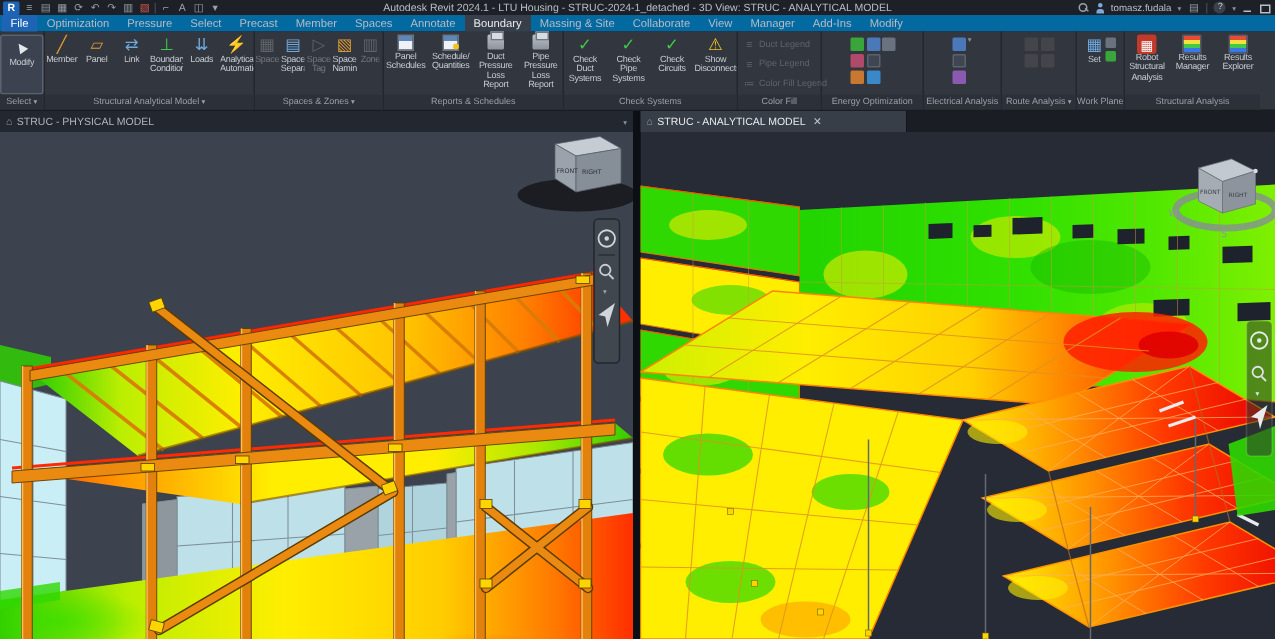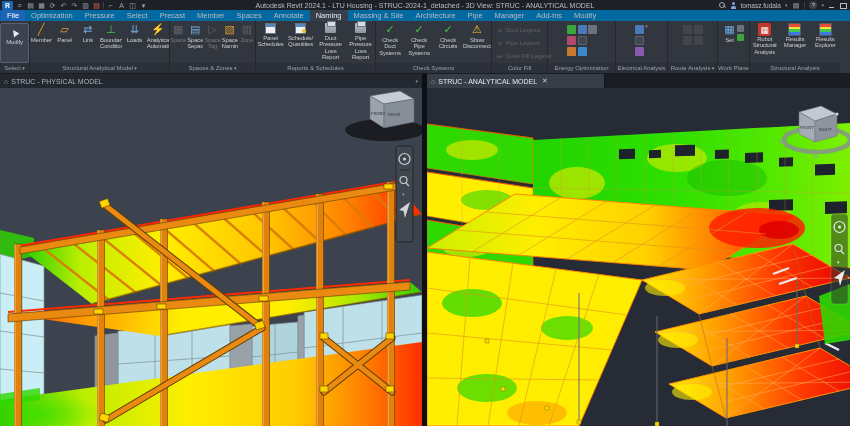--- a/index.html
+++ b/index.html
@@ -120,24 +120,24 @@
 
 <div class="tabsrow">
   <span class="rtab file">File</span>
   <span class="rtab">Optimization</span>
   <span class="rtab">Pressure</span>
   <span class="rtab">Select</span>
   <span class="rtab">Precast</span>
   <span class="rtab">Member</span>
   <span class="rtab">Spaces</span>
   <span class="rtab">Annotate</span>
-  <span class="rtab active">Naming</span>
+  <span class="rtab active">Boundary</span>
   <span class="rtab">Massing &amp; Site</span>
-  <span class="rtab">Architecture</span>
-  <span class="rtab">Pipe</span>
+  <span class="rtab">Collaborate</span>
+  <span class="rtab">View</span>
   <span class="rtab">Manager</span>
   <span class="rtab">Add-Ins</span>
   <span class="rtab">Modify</span>
 </div>
 
 <div class="ribbon">
 
   <div class="rpanel" style="width:30px">
     <div class="rbody">
       <div class="rbtn bigsel">

